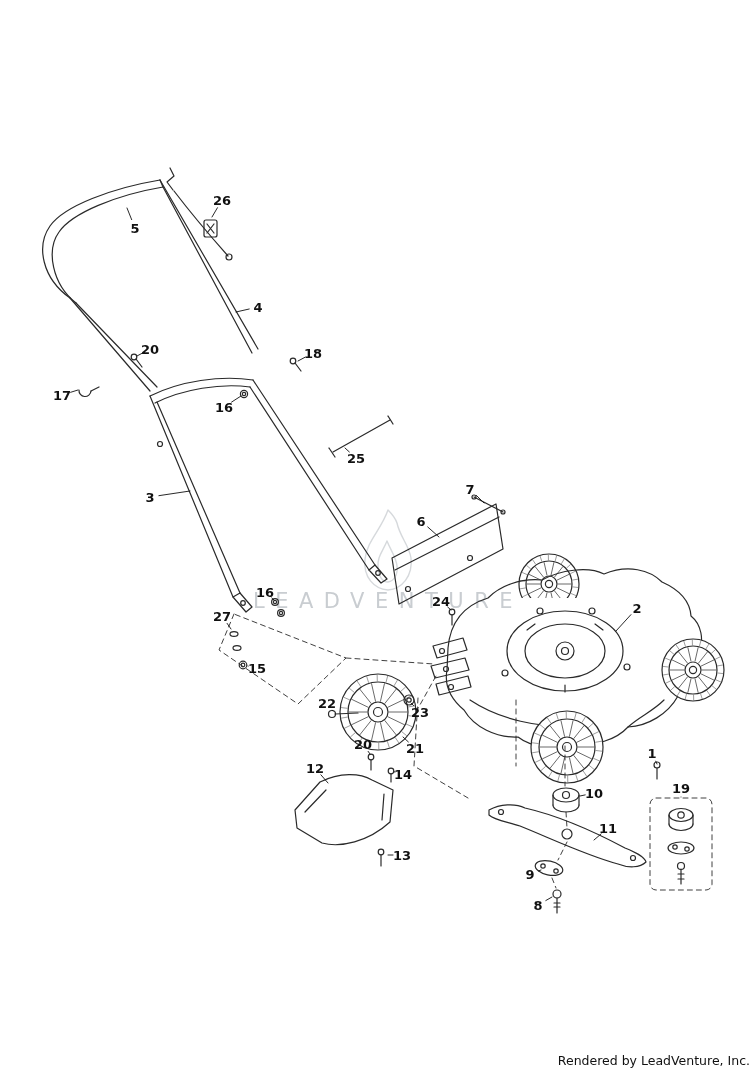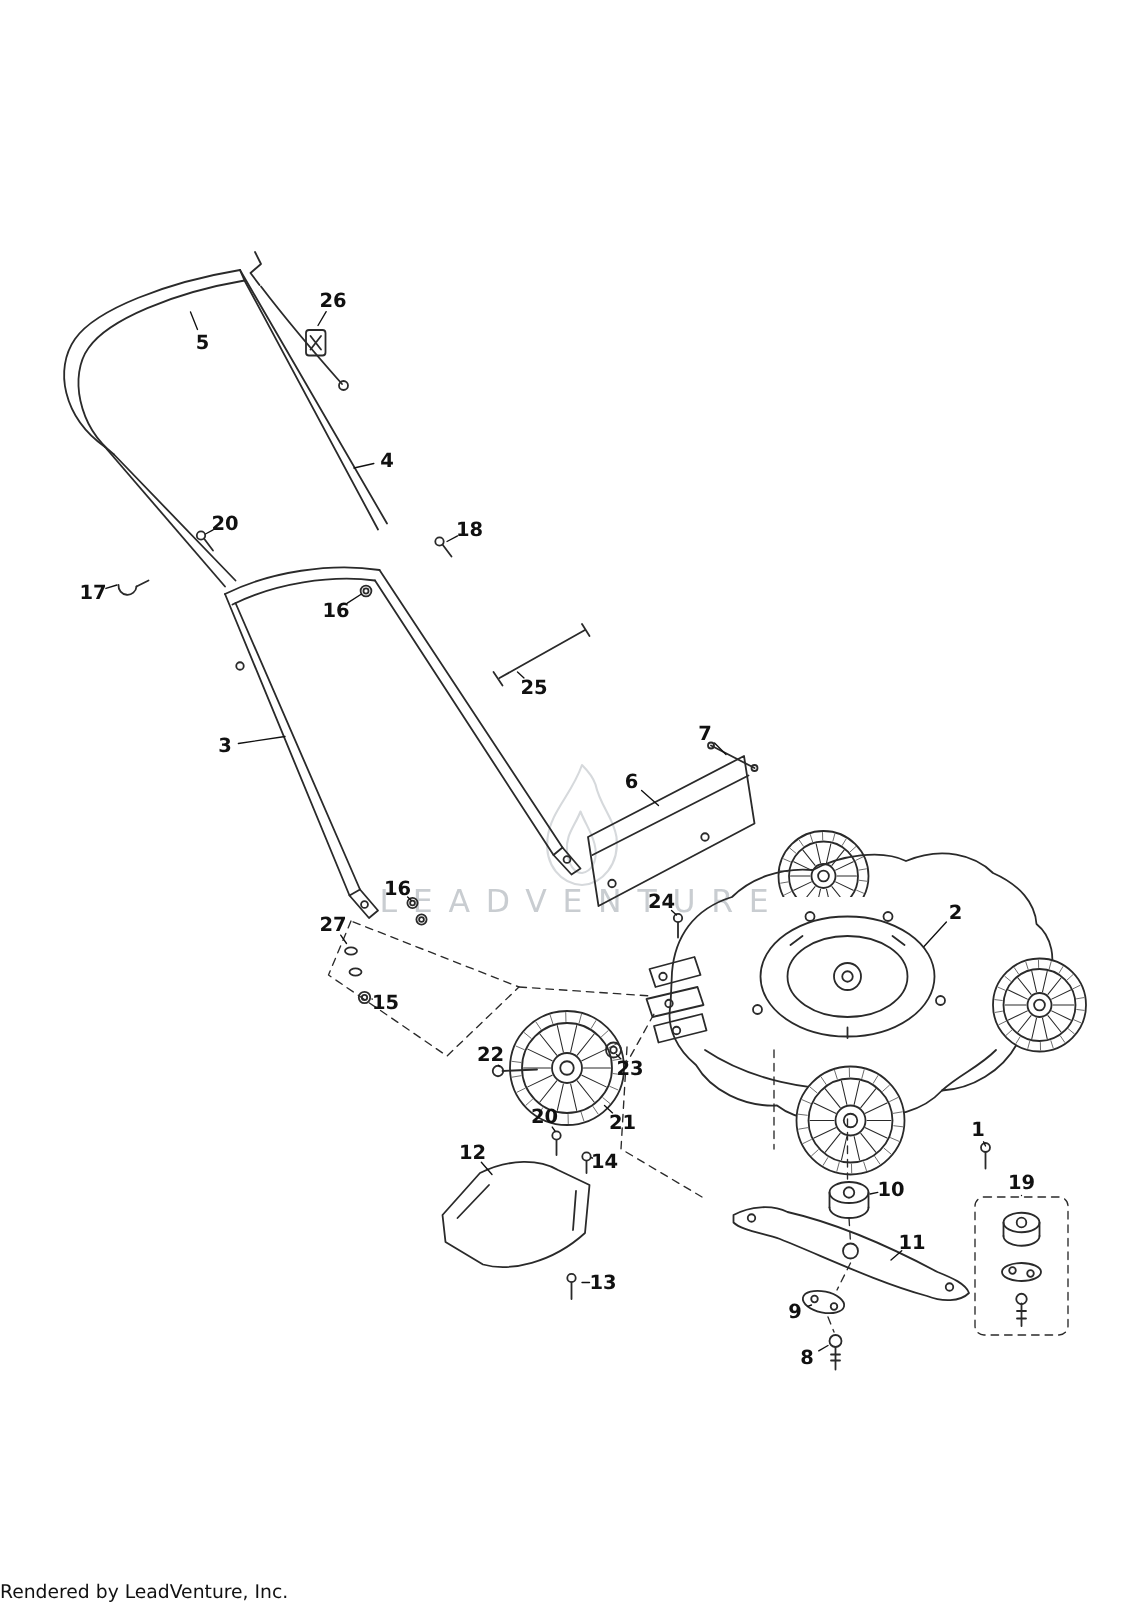--- a/index.html
+++ b/index.html
@@ -11,21 +11,21 @@
   #diagram .wm{stroke:#d6d9dc;stroke-width:1.4}
   #diagram .watermark{fill:#c9cdd1;stroke:none;font-size:21px;letter-spacing:10.5px;
     text-anchor:middle;font-family:"DejaVu Sans",sans-serif}
   #diagram .dashed,#diagram .dashed path,#diagram .dashed rect{
     stroke-dasharray:5 4;stroke-width:0.9}
   #diagram .spoke{stroke-width:0.7}
   #diagram .tread{stroke-width:0.6;stroke:#5a5a5a}
   #diagram .leader{stroke:#111;stroke-width:0.9}
   #diagram .callout{fill:#111;stroke:none;font-size:13px;font-weight:bold;
     font-family:"DejaVu Sans",sans-serif;text-anchor:middle}
-  .footer{position:absolute;left:0;right:0;bottom:10px;text-align:left;
+  .footer{position:absolute;left:0;right:0;bottom:10px;text-align:right;
     font-size:12.5px;color:#111}
 </style>
 </head>
 <body>
 
 <div class="page">
 
   <svg id="diagram" viewBox="0 0 750 1078" width="750" height="1078">
     <defs>
       <clipPath id="behindClip">

